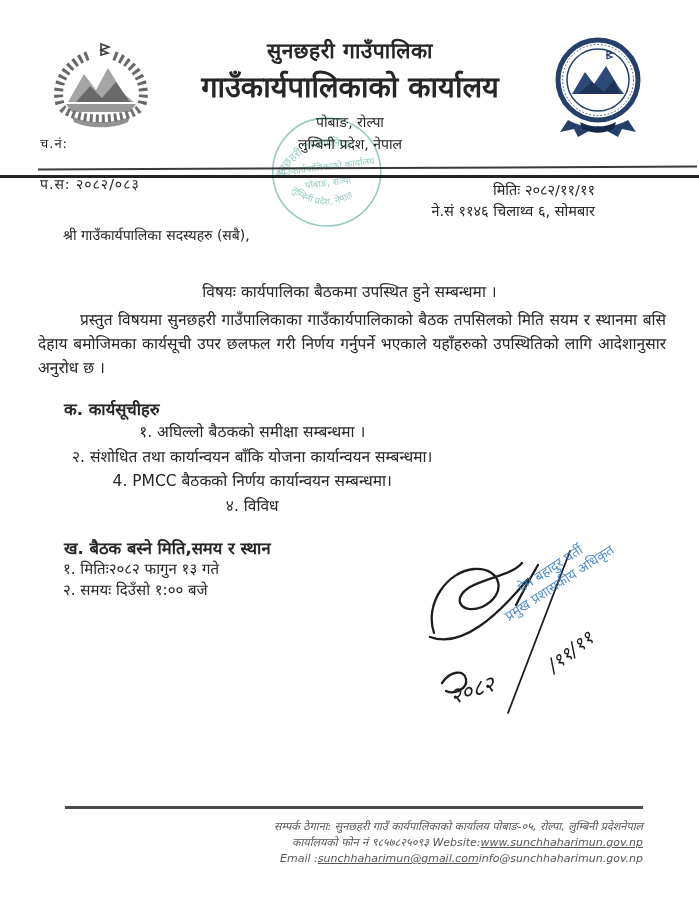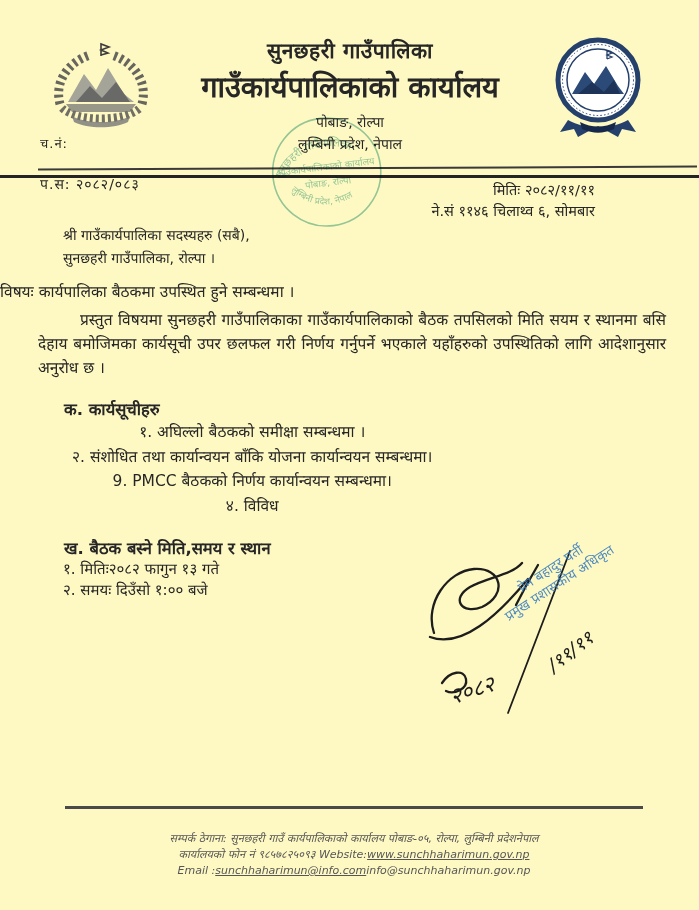--- a/index.html
+++ b/index.html
@@ -1,59 +1,59 @@
 <!DOCTYPE html>
 <html><head>
 <meta charset="utf-8">
 <style>
   html,body { margin:0; padding:0; background:#d9d9d9; }
   .page {
     position:relative; width:699px; height:910px; margin:0 auto;
-    background:#fef9c3; color:#262626; overflow:hidden;
+    background:#ffffff; color:#262626; overflow:hidden;
     font-family:"DejaVu Sans","Liberation Sans",sans-serif;
   }
   
   .emblem-left { position:absolute; left:46px; top:42px; width:110px; height:95px; }
   .emblem-right { position:absolute; left:552px; top:36px; width:92px; height:108px; }
   .letterhead { position:absolute; left:160px; top:36px; width:380px; text-align:center; }
   .lh-muni { font-size:21px; font-weight:600; letter-spacing:.5px; }
   .lh-office { font-size:29px; font-weight:700; margin-top:2px; }
   .lh-place { font-size:14px; margin-top:7px; }
   .lh-prov { font-size:14px; margin-top:3px; }
   .ref-ps { position:absolute; left:40px; top:126px; font-size:14px; letter-spacing:1px;margin-top:48px; }
   .ref-ch { position:absolute; left:40px; top:134px; font-size:13px; letter-spacing:1px; }
   .rule-thin { position:absolute; left:38px; right:2px; top:167px; height:2px; background:#3a3a3a; transform:rotate(-0.25deg); }
   .rule-thick { position:absolute; left:0; right:0; top:175px; height:3px; background:#242424; }
   
   .stamp-round { position:absolute; left:242px; top:112px; opacity:.55; transform:rotate(-7deg); mix-blend-mode:multiply; }
   
   .dateblock { position:absolute; right:104px; top:180px; text-align:right; font-size:14.5px; line-height:21px; }
   
   .addressee { position:absolute; left:63px; top:224px; font-size:14px; line-height:23px; }
-  .subject { position:absolute; left:0; right:0; top:280px; text-align:left; font-size:15.5px; }
+  .subject { position:absolute; left:0; right:0; top:280px; text-align:center; font-size:15.5px; }
   .bodytext { position:absolute; left:38px; width:628px; top:308px; font-size:15.5px; line-height:24px; text-align:justify; text-indent:42px; }
   .agenda-head { position:absolute; left:64px; top:397px; font-size:16.5px; font-weight:700; }
   .agenda-list { position:absolute; left:72px; top:420px; font-size:15.5px; }
   .agenda-list .li { height:24.5px;text-align:center; }
   .meeting-head { position:absolute; left:64px; top:536px; font-size:16.5px; font-weight:700; }
   .meeting-list { position:absolute; left:63px; top:558px; font-size:15px; }
   .meeting-list .li { height:20.5px; }
   
   .sig-block { position:absolute; left:420px; top:545px; width:270px; height:175px; }
   .officer-stamp {
     position:absolute; left:468px; top:612px; width:185px;
     transform:rotate(-33deg); transform-origin:left top;
     color:#3d7fc1; font-size:13.5px; line-height:17px; text-align:center;
     opacity:.9;
   }
   
   .footer {
     position:absolute; left:65px; width:578px; top:806px;
-    border-top:3px solid #4a4a4a; padding-top:22px;
-    text-align:center; font-style:italic; font-size:11px; color:#565656; line-height:16px;
+    border-top:3px solid #4a4a4a; padding-top:10px;
+    text-align:right; font-style:italic; font-size:11px; color:#565656; line-height:16px;
   }
   .footer .lnk { text-decoration:underline; }
   svg text { font-family:"DejaVu Sans","Liberation Sans",sans-serif; }
 </style>
 </head>
 <body>
 
 <div class="page">
 
   <div class="emblem-left">
@@ -118,32 +118,31 @@
     </svg>
   </div>
 
   <div class="dateblock">
     <div>मितिः २०८२/११/११</div>
     <div>ने.सं ११४६ चिलाथ्व ६, सोमबार</div>
   </div>
 
   <div class="addressee">
     <div>श्री गाउँकार्यपालिका सदस्यहरु (सबै),</div>
-    <div>सुनछहरी गाउँपालिका, रोल्पा ।</div>
   </div>
 
   <div class="subject">विषयः कार्यपालिका बैठकमा उपस्थित हुने सम्बन्धमा ।</div>
 
   <div class="bodytext">प्रस्तुत विषयमा सुनछहरी गाउँपालिकाका गाउँकार्यपालिकाको बैठक तपसिलको मिति सयम र स्थानमा बसि देहाय बमोजिमका कार्यसूची उपर छलफल गरी निर्णय गर्नुपर्ने भएकाले यहाँहरुको उपस्थितिको लागि आदेशानुसार अनुरोध छ ।</div>
 
   <div class="agenda-head">क. कार्यसूचीहरु</div>
   <div class="agenda-list">
     <div class="li">१. अघिल्लो बैठकको समीक्षा सम्बन्धमा  ।</div>
     <div class="li">२. संशोधित तथा कार्यान्वयन बाँकि योजना कार्यान्वयन सम्बन्धमा।</div>
-    <div class="li">9. PMCC बैठकको निर्णय कार्यान्वयन सम्बन्धमा।</div>
+    <div class="li">4. PMCC बैठकको निर्णय कार्यान्वयन सम्बन्धमा।</div>
     <div class="li">४. विविध</div>
   </div>
 
   <div class="meeting-head">ख. बैठक बस्ने मिति,समय र स्थान</div>
   <div class="meeting-list">
     <div class="li">१. मितिः२०८२ फागुन १३ गते</div>
     <div class="li">२. समयः दिउँसो १:०० बजे</div>
   </div>
 
   <div class="sig-block">
@@ -166,16 +165,16 @@
   </div>
 
   <div class="officer-stamp">
     <div>प्रेम बहादुर घर्ती</div>
     <div>प्रमुख प्रशासकीय अधिकृत</div>
   </div>
 
   <div class="footer">
     <div>सम्पर्क ठेगाना: सुनछहरी गाउँ कार्यपालिकाको कार्यालय पोबाङ-०५, रोल्पा, लुम्बिनी प्रदेशनेपाल</div>
     <div><span>कार्यालयको फोन नं ९८५७८२५०९३ </span><span>Website:</span><span class="lnk">www.sunchhaharimun.gov.np</span></div>
-    <div><span>Email :</span><span class="lnk">sunchhaharimun@info.com</span><span>info@sunchhaharimun.gov.np</span></div>
+    <div><span>Email :</span><span class="lnk">sunchhaharimun@gmail.com</span><span>info@sunchhaharimun.gov.np</span></div>
   </div>
 
 </div>
 
 </body></html>

